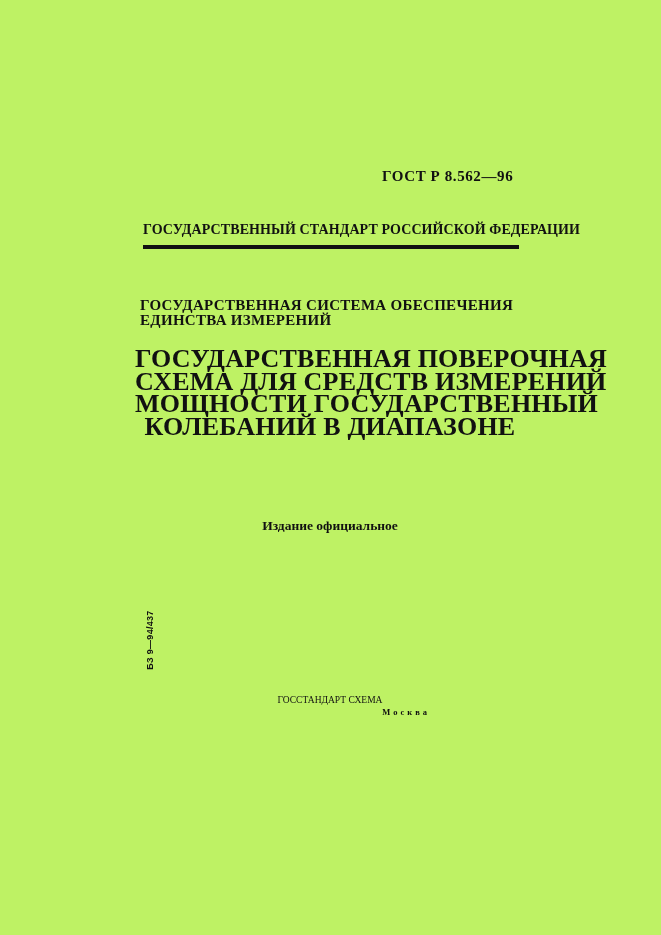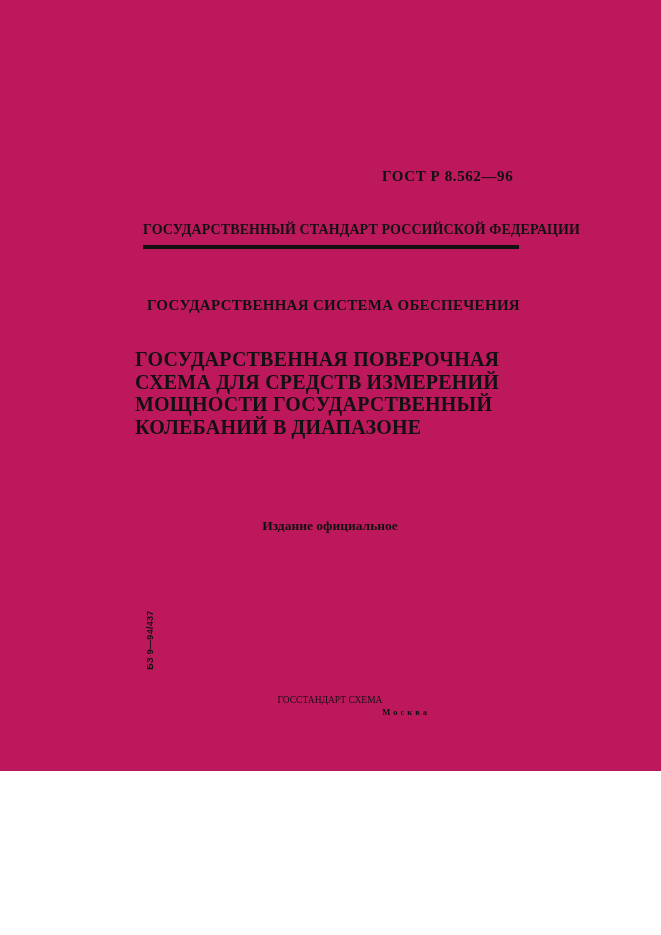--- a/index.html
+++ b/index.html
@@ -11,22 +11,22 @@
       width: 661px;
       height: 935px;
       position: relative;
       overflow: hidden;
       font-family: "Liberation Serif", "DejaVu Serif", serif;
       color: #111111;
     }
     .page {
       position: absolute;
       left: 0; top: 0;
-      width: 661px; height: 771px;
-      background: #be185d;
+      width: 661px; height: 935px;
+      background: #bef264;
     }
     .std-number {
       position: absolute;
       top: 168px;
       left: 382px;
       width: 160px;
       font-size: 15px;
       font-weight: bold;
       letter-spacing: 0.6px;
       white-space: nowrap;
@@ -48,33 +48,33 @@
       left: 143px;
       width: 376px;
       height: 4px;
       background: #111111;
     }
     .system-title {
       position: absolute;
       top: 298px;
       left: 140px;
       width: 380px;
-      text-align: right;
+      text-align: left;
       font-size: 15px;
       font-weight: bold;
       line-height: 15px;
       letter-spacing: 0.3px;
     }
     .main-title {
       position: absolute;
       top: 348px;
       left: 135px;
       width: 390px;
-      text-align: left;
-      font-size: 20px;
+      text-align: center;
+      font-size: 26px;
       font-weight: bold;
       line-height: 22.5px;
       letter-spacing: 0.2px;
     }
     .main-title div, .system-title div {
       white-space: nowrap;
     }
     .edition {
       position: absolute;
       top: 490px;
@@ -118,20 +118,21 @@
 <div class="page">
 
   <div class="std-number">ГОСТ Р 8.562—96</div>
 
   <div class="org-line">ГОСУДАРСТВЕННЫЙ СТАНДАРТ РОССИЙСКОЙ ФЕДЕРАЦИИ</div>
 
   <div class="rule"></div>
 
   <div class="system-title">
     <div>ГОСУДАРСТВЕННАЯ СИСТЕМА ОБЕСПЕЧЕНИЯ</div>
+    <div>ЕДИНСТВА ИЗМЕРЕНИЙ</div>
   </div>
 
   <div class="main-title">
     <div>ГОСУДАРСТВЕННАЯ ПОВЕРОЧНАЯ</div>
     <div>СХЕМА ДЛЯ СРЕДСТВ ИЗМЕРЕНИЙ</div>
     <div>МОЩНОСТИ ГОСУДАРСТВЕННЫЙ</div>
     <div>КОЛЕБАНИЙ В ДИАПАЗОНЕ</div>
   </div>
 
   <div class="edition">Издание официальное</div>

